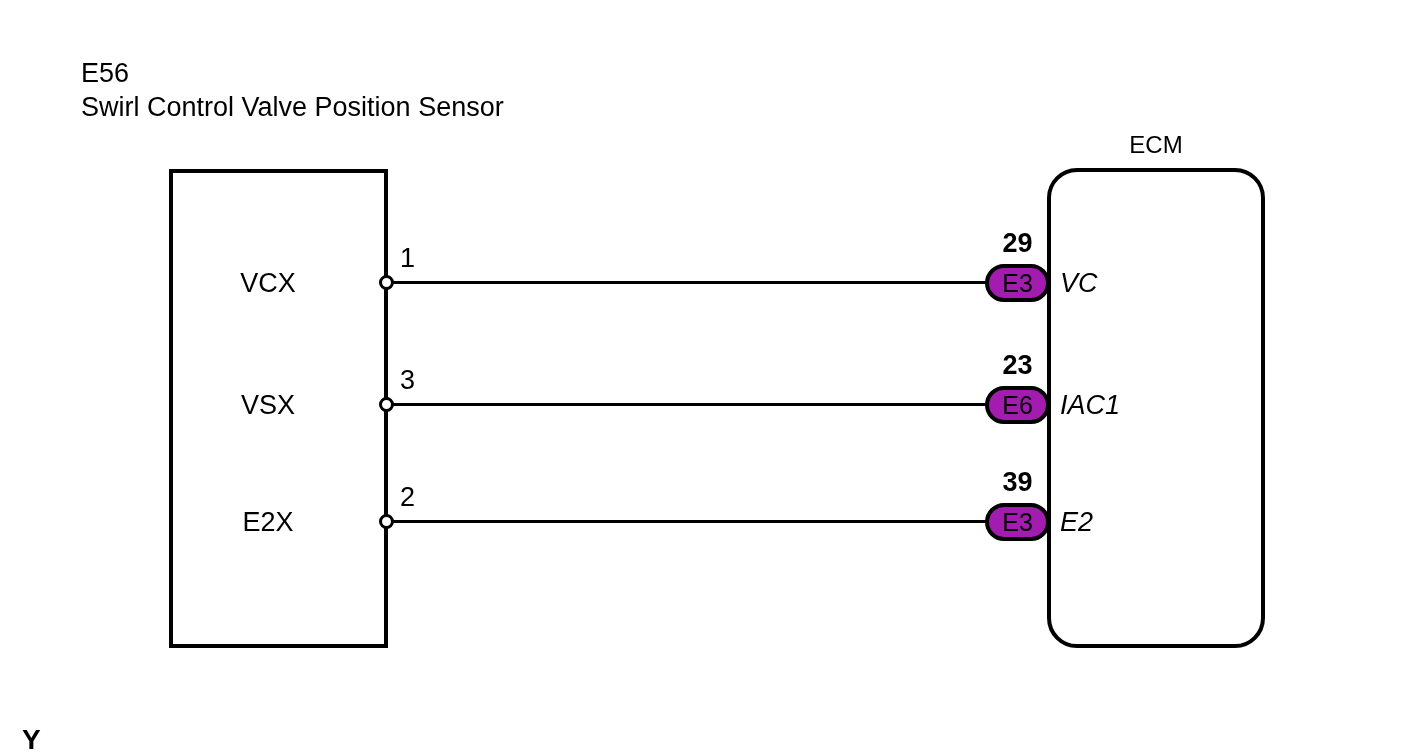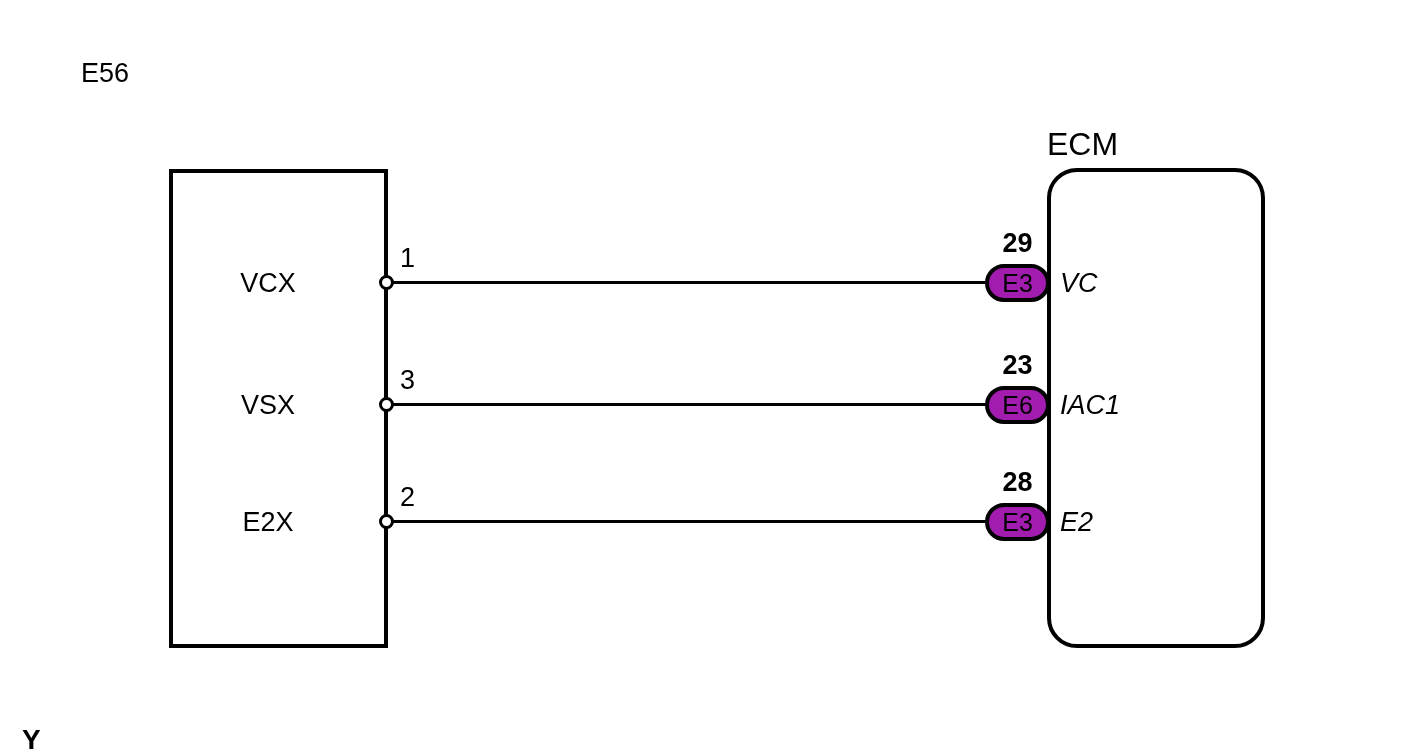--- a/index.html
+++ b/index.html
@@ -52,21 +52,22 @@
     border-radius: 30px;
     box-sizing: border-box;
     background: #ffffff;
     z-index: 0;
   }
   .ecm-label {
     position: absolute;
     left: 1039px;
     top: 131px;
     width: 218px;
-    font-size: 32px;
+    text-align: center;
+    font-size: 24px;
     line-height: 27px;
   }
   
   .wire-row {
     position: absolute;
     left: 0;
     width: 100%;
     height: 0;
   }
   .row-0 { top: 283px; }
@@ -156,20 +157,21 @@
     font-weight: bold;
   }
 </style>
 </head>
 <body>
 
 <div class="canvas">
 
   <div class="diagram-title">
     <div>E56</div>
+    <div>Swirl Control Valve Position Sensor</div>
   </div>
 
   <div class="sensor-box"></div>
 
   <div class="ecm-label">ECM</div>
   <div class="ecm-box"></div>
 
   <div class="wire-row row-0">
     <div class="wire-line"></div>
     <div class="sensor-terminal-label">VCX</div>
@@ -192,21 +194,21 @@
       <span>E6</span>
     </div>
     <div class="ecm-terminal-label">IAC1</div>
   </div>
 
   <div class="wire-row row-2">
     <div class="wire-line"></div>
     <div class="sensor-terminal-label">E2X</div>
     <div class="pin-circle"></div>
     <div class="sensor-pin-number">2</div>
-    <div class="ecm-pin-number">28</div>
+    <div class="ecm-pin-number">39</div>
     <div class="connector-oval">
       <span>E3</span>
     </div>
     <div class="ecm-terminal-label">E2</div>
   </div>
 
   <div class="page-marker">Y</div>
 
 </div>
 

